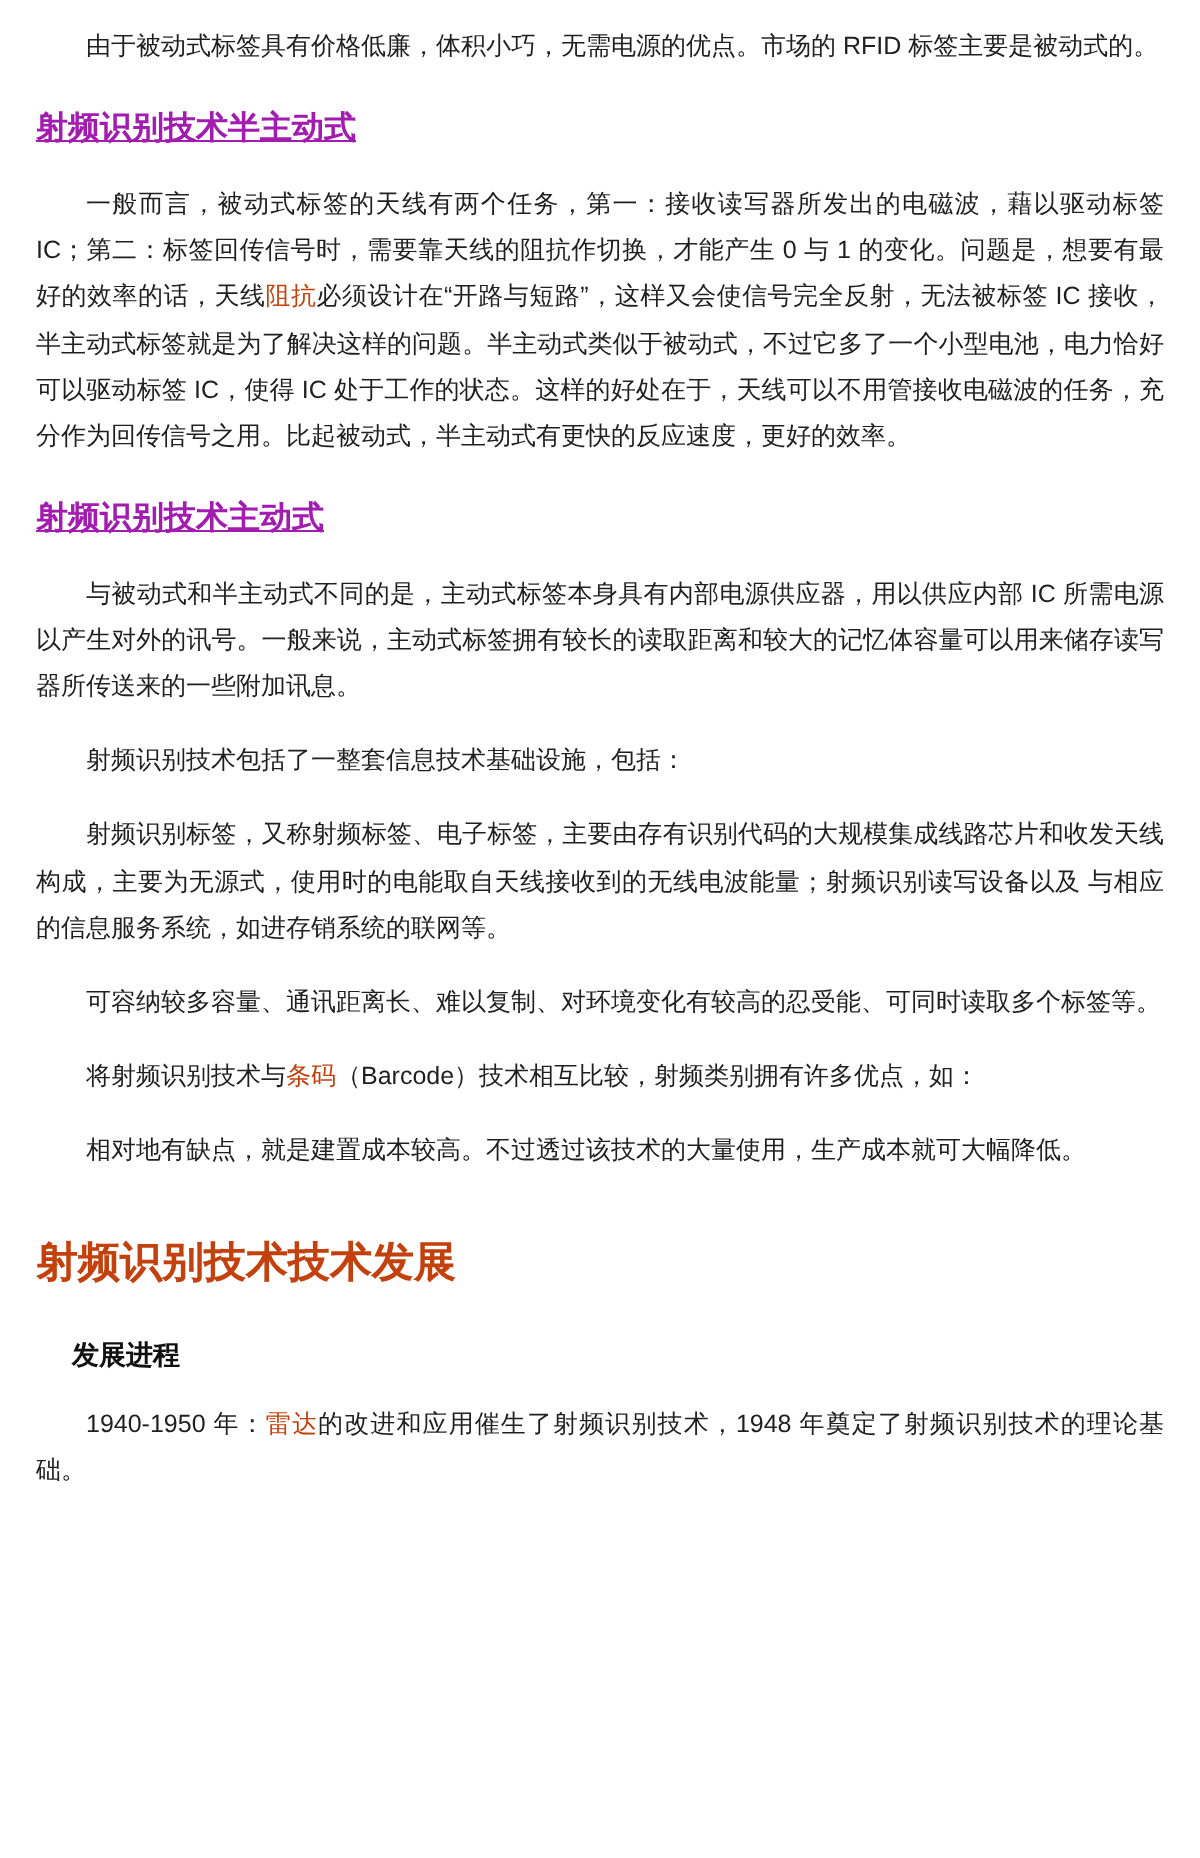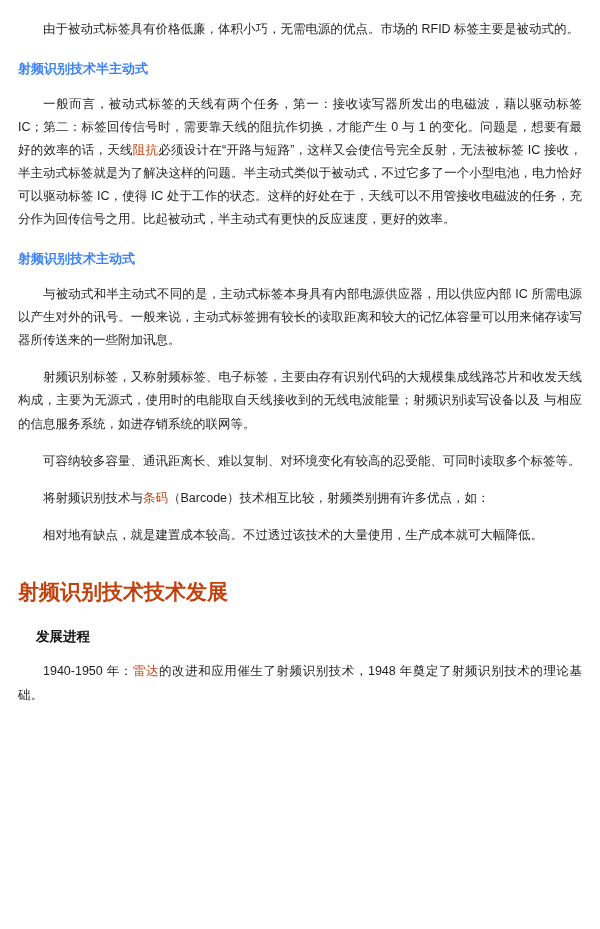--- a/index.html
+++ b/index.html
@@ -11,39 +11,40 @@
     width: 600px;
     height: 929px;
     font-family: "Liberation Sans", "DejaVu Sans", sans-serif;
     color: #222222;
     overflow: hidden;
   }
   .page {
     width: 600px;
     height: 929px;
     box-sizing: border-box;
-    padding: 18px 18px 0 18px;
+    padding: 12px 18px 0 18px;
     position: relative;
   }
   p {
     margin: 0 0 14px 0;
     font-size: 12.5px;
     line-height: 1.85;
     text-align: justify;
     color: #1f1f1f;
   }
   p.indent {
     text-indent: 2em;
   }
   h3.sub {
-    font-size: 13px;
+    font-size: 16px;
     font-weight: bold;
     margin: 18px 0 14px 0;
-    color: #3b82f6;
+    color: #a21caf;
     line-height: 1.5;
+    text-decoration: underline;
   }
   h2.section {
     font-size: 21px;
     font-weight: bold;
     margin: 30px 0 22px 0;
     color: #c2410c;
     line-height: 1.4;
   }
   h4.minor {
     font-size: 13.5px;
@@ -68,20 +69,21 @@
   <p class="indent">由于被动式标签具有价格低廉，体积小巧，无需电源的优点。市场的 RFID 标签主要是被动式的。</p>
 
   <h3 class="sub">射频识别技术半主动式</h3>
 
   <p class="indent"><span>一般而言，被动式标签的天线有两个任务，第一：接收读写器所发出的电磁波，藉以驱动标签 IC；第二：标签回传信号时，需要靠天线的阻抗作切换，才能产生 0 与 1 的变化。问题是，想要有最好的效率的话，天线</span><a class="link" href="#">阻抗</a><span>必须设计在“开路与短路”，这样又会使信号完全反射，无法被标签 IC 接收，半主动式标签就是为了解决这样的问题。半主动式类似于被动式，不过它多了一个小型电池，电力恰好可以驱动标签 IC，使得 IC 处于工作的状态。这样的好处在于，天线可以不用管接收电磁波的任务，充分作为回传信号之用。比起被动式，半主动式有更快的反应速度，更好的效率。</span></p>
 
   <h3 class="sub">射频识别技术主动式</h3>
 
   <p class="indent">与被动式和半主动式不同的是，主动式标签本身具有内部电源供应器，用以供应内部 IC 所需电源以产生对外的讯号。一般来说，主动式标签拥有较长的读取距离和较大的记忆体容量可以用来储存读写器所传送来的一些附加讯息。</p>
 
+  <p class="indent">射频识别技术包括了一整套信息技术基础设施，包括：</p>
 
   <p class="indent">射频识别标签，又称射频标签、电子标签，主要由存有识别代码的大规模集成线路芯片和收发天线构成，主要为无源式，使用时的电能取自天线接收到的无线电波能量；射频识别读写设备以及 与相应的信息服务系统，如进存销系统的联网等。</p>
 
   <p class="indent">可容纳较多容量、通讯距离长、难以复制、对环境变化有较高的忍受能、可同时读取多个标签等。</p>
 
   <p class="indent"><span>将射频识别技术与</span><a class="link" href="#">条码</a><span>（Barcode）技术相互比较，射频类别拥有许多优点，如：</span></p>
 
   <p class="indent">相对地有缺点，就是建置成本较高。不过透过该技术的大量使用，生产成本就可大幅降低。</p>
 
   <h2 class="section">射频识别技术技术发展</h2>

